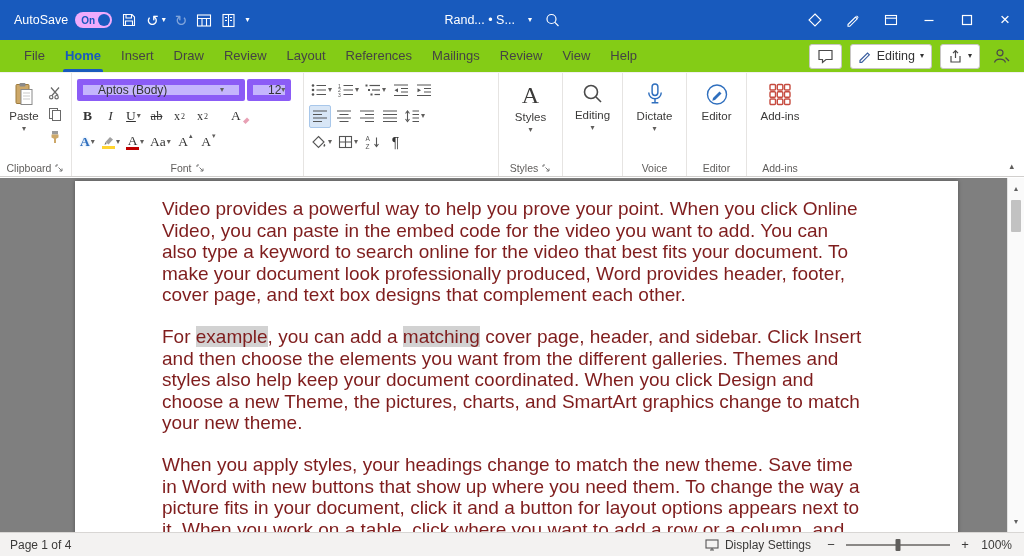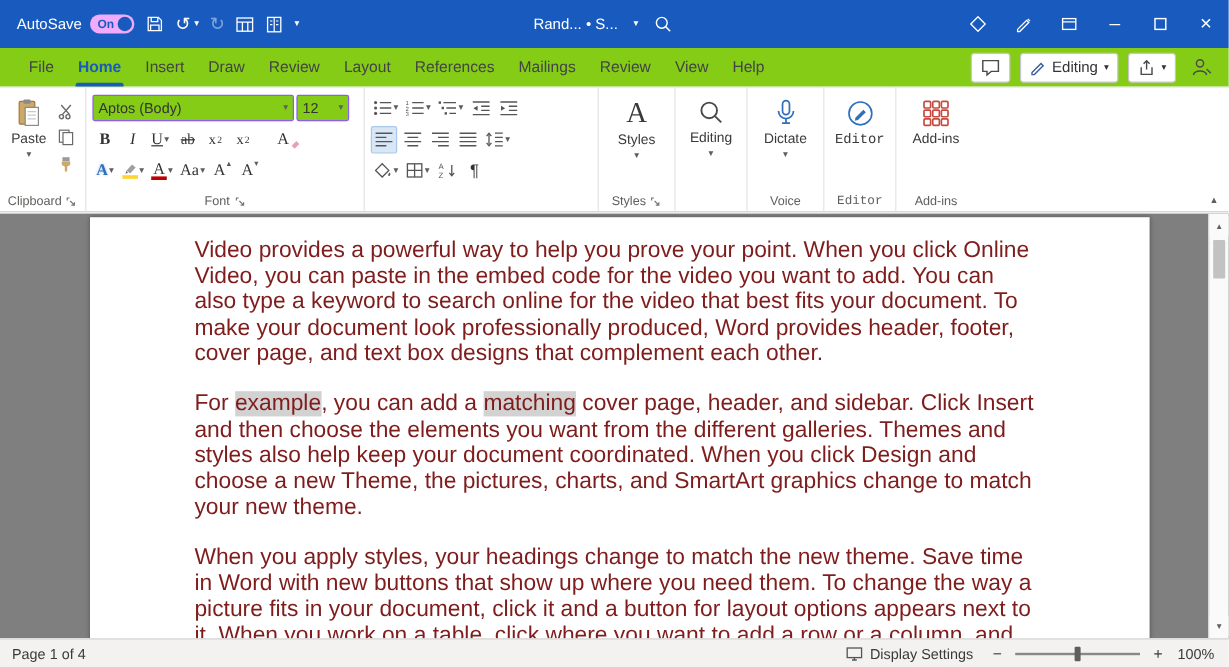--- a/index.html
+++ b/index.html
@@ -36,21 +36,21 @@
 
   
   .ribbon { height:104px; background:#fff; border-bottom:1px solid #d1cfcd; display:flex; position:relative; }
   .rgroup { position:relative; border-right:1px solid #e6e4e2; padding:4px 5px 16px; flex:none; }
   .glabel { position:absolute; bottom:2px; left:0; right:0; display:flex; justify-content:center; align-items:center; gap:4px; font-size:10.5px; color:#605e5c; }
   .bigbtn { display:flex; flex-direction:column; align-items:center; gap:3px; padding-top:5px; font-size:11.5px; color:#3b3a39; margin:0 auto; }
   .bigbtn .cv { color:#605e5c; }
   .minicol { display:flex; flex-direction:column; gap:5px; padding-top:7px; }
   .sicon { width:22px; height:17px; display:flex; align-items:center; justify-content:center; }
   .frow { display:flex; align-items:center; gap:2px; height:26px; }
-  .combo { border:1px solid #8b5cf6; border-radius:2px; height:22px; background:#84cc16; display:flex; align-items:center; justify-content:space-between; padding:0 4px; font-size:12px; color:#333; }
+  .combo { border:6px solid #8b5cf6; border-radius:2px; height:22px; background:#c4b5fd; display:flex; align-items:center; justify-content:space-between; padding:0 15px; font-size:12px; color:#333; }
   .combo .cv { color:#605e5c; }
   .combo.name { width:168px; }
   .combo.size { width:44px; }
   .sbtn { min-width:21px; height:23px; display:inline-flex; align-items:center; justify-content:center; gap:1px; padding:0 2px; font-size:13.5px; color:#333; border-radius:2px; }
   .sbtn .cv { color:#605e5c; }
   .sbtn.sel { background:#d8e6f6; border:1px solid #a8c7ea; }
   .serif { font-family:"Liberation Serif", serif; }
   .bold { font-weight:bold; }
   .ital { font-style:italic; }
   .und { text-decoration:underline; }
@@ -482,21 +482,21 @@
             <path d="M11 17.5v4M7.5 21.5h7" stroke="#2f6fbe" stroke-width="1.5"></path>
           </svg>
         <span>Dictate</span>
         <span class="cv">▾</span>
       </div>
       <div class="glabel">
         <span>Voice</span>
       </div>
     </div>
 
-    <div class="rgroup" style="width:60px;font-family:Liberation Mono, monospace;">
+    <div class="rgroup" style="width:60px;">
       <div class="bigbtn">
         <svg width="24" height="25" viewBox="0 0 24 24">
             <circle cx="12" cy="12" r="9.5" fill="none" stroke="#2f6fbe" stroke-width="1.4"></circle>
             <path d="M8 15.5l6.5-6.5 2 2L10 17.5l-2.7.7z" fill="#2f6fbe"></path>
           </svg>
         <span>Editor</span>
       </div>
       <div class="glabel">
         <span>Editor</span>
       </div>

